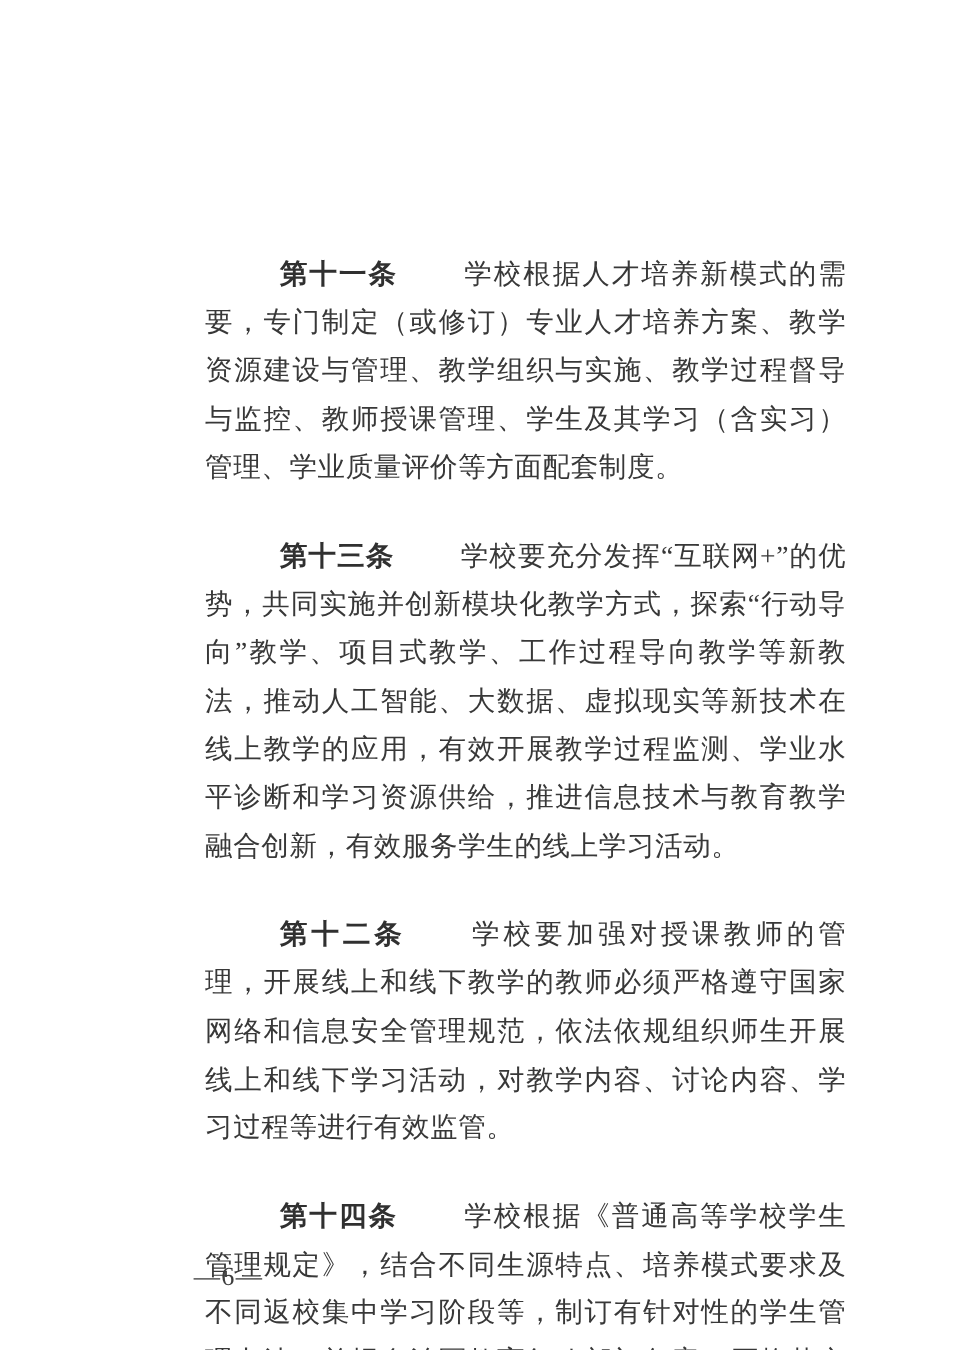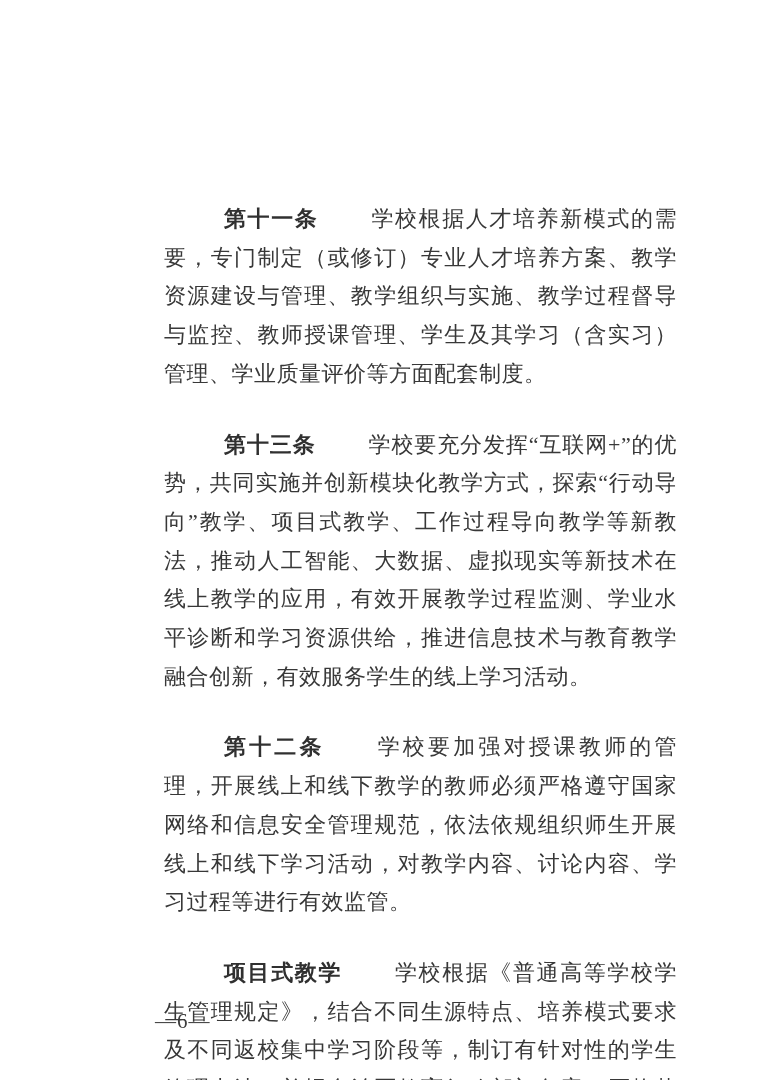--- a/index.html
+++ b/index.html
@@ -61,21 +61,21 @@
 <div class="page">
 
   <div class="content">
 
     <p class="article"><span class="heading">第十一条</span><span>学校根据人才培养新模式的需要，专门制定（或修订）专业人才培养方案、教学资源建设与管理、教学组织与实施、教学过程督导与监控、教师授课管理、学生及其学习（含实习）管理、学业质量评价等方面配套制度。</span></p>
 
     <p class="article"><span class="heading">第十三条</span><span>学校要充分发挥“互联网+”的优势，共同实施并创新模块化教学方式，探索“行动导向”教学、项目式教学、工作过程导向教学等新教法，推动人工智能、大数据、虚拟现实等新技术在线上教学的应用，有效开展教学过程监测、学业水平诊断和学习资源供给，推进信息技术与教育教学融合创新，有效服务学生的线上学习活动。</span></p>
 
     <p class="article"><span class="heading">第十二条</span><span>学校要加强对授课教师的管理，开展线上和线下教学的教师必须严格遵守国家网络和信息安全管理规范，依法依规组织师生开展线上和线下学习活动，对教学内容、讨论内容、学习过程等进行有效监管。</span></p>
 
-    <p class="article"><span class="heading">项目式教学</span><span>学校根据《普通高等学校学生管理规定》，结合不同生源特点、培养模式要求及不同返校集中学习阶段等，制订有针对性的学生管理办法，并报自治区教育行政部门备案。严格落实《职业学校学生实习管理规定》及《广西壮族自治区职业学校学生实习管理实施细则》，灵活多样开展实践教学，集中安排实习和学生自主实习相结合，校企共同制订实习方案，创新实习管理方式，为学生投保实习责任保险。</span></p>
+    <p class="article"><span class="heading">第十四条</span><span>学校根据《普通高等学校学生管理规定》，结合不同生源特点、培养模式要求及不同返校集中学习阶段等，制订有针对性的学生管理办法，并报自治区教育行政部门备案。严格落实《职业学校学生实习管理规定》及《广西壮族自治区职业学校学生实习管理实施细则》，灵活多样开展实践教学，集中安排实习和学生自主实习相结合，校企共同制订实习方案，创新实习管理方式，为学生投保实习责任保险。</span></p>
 
   </div>
 
   <div class="page-number">—6—</div>
 
   <div class="watermark">广西培贤国际职业学院</div>
 
 </div>
 
 </body></html>

